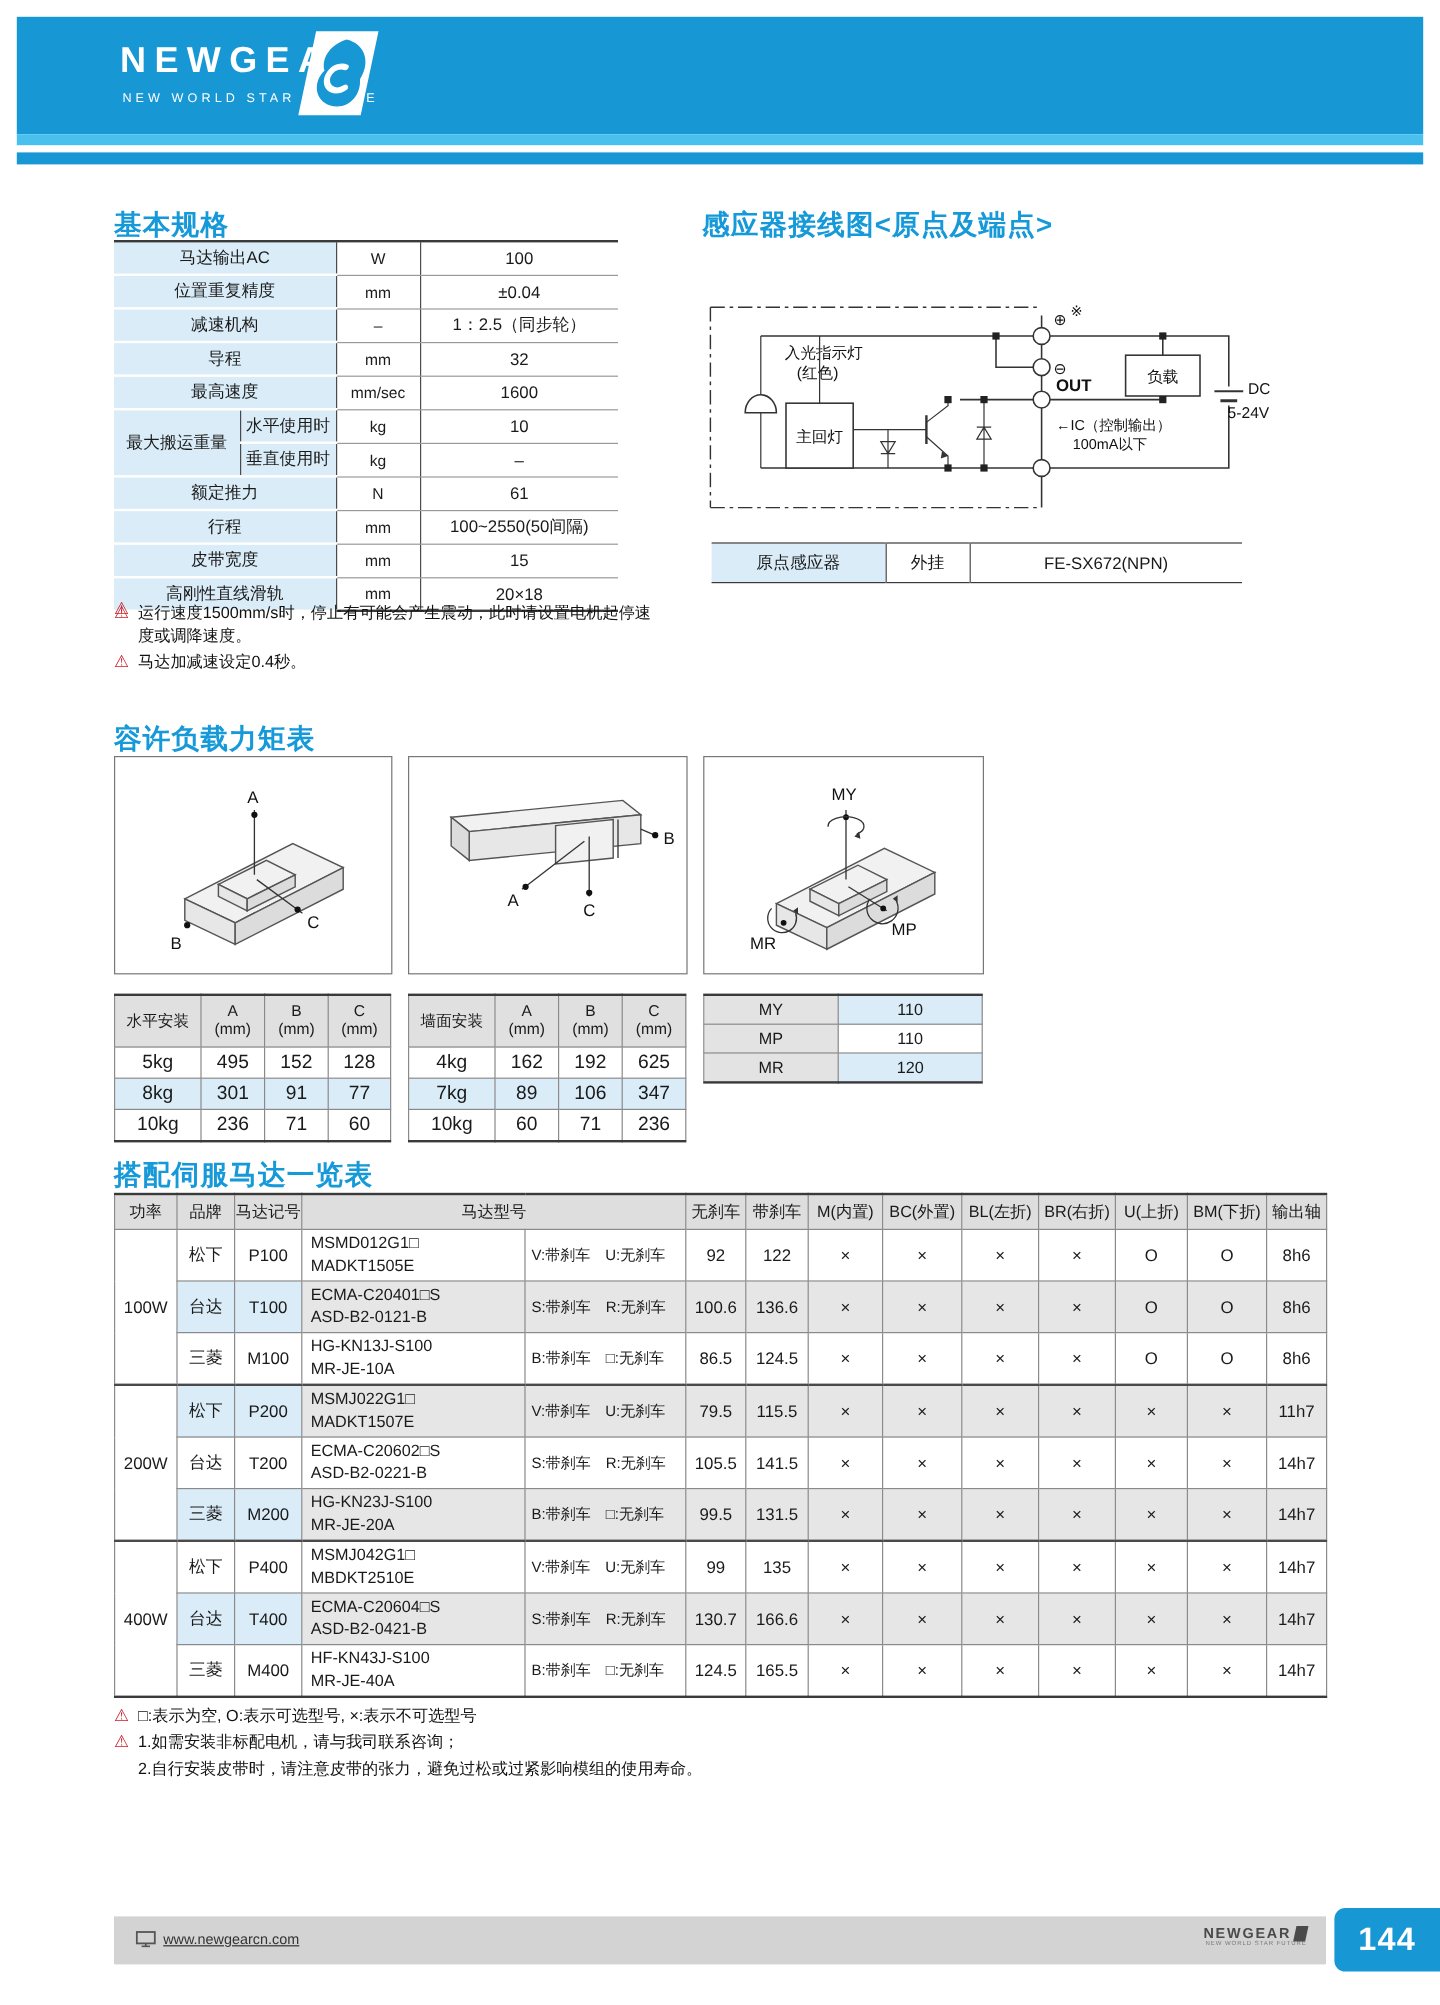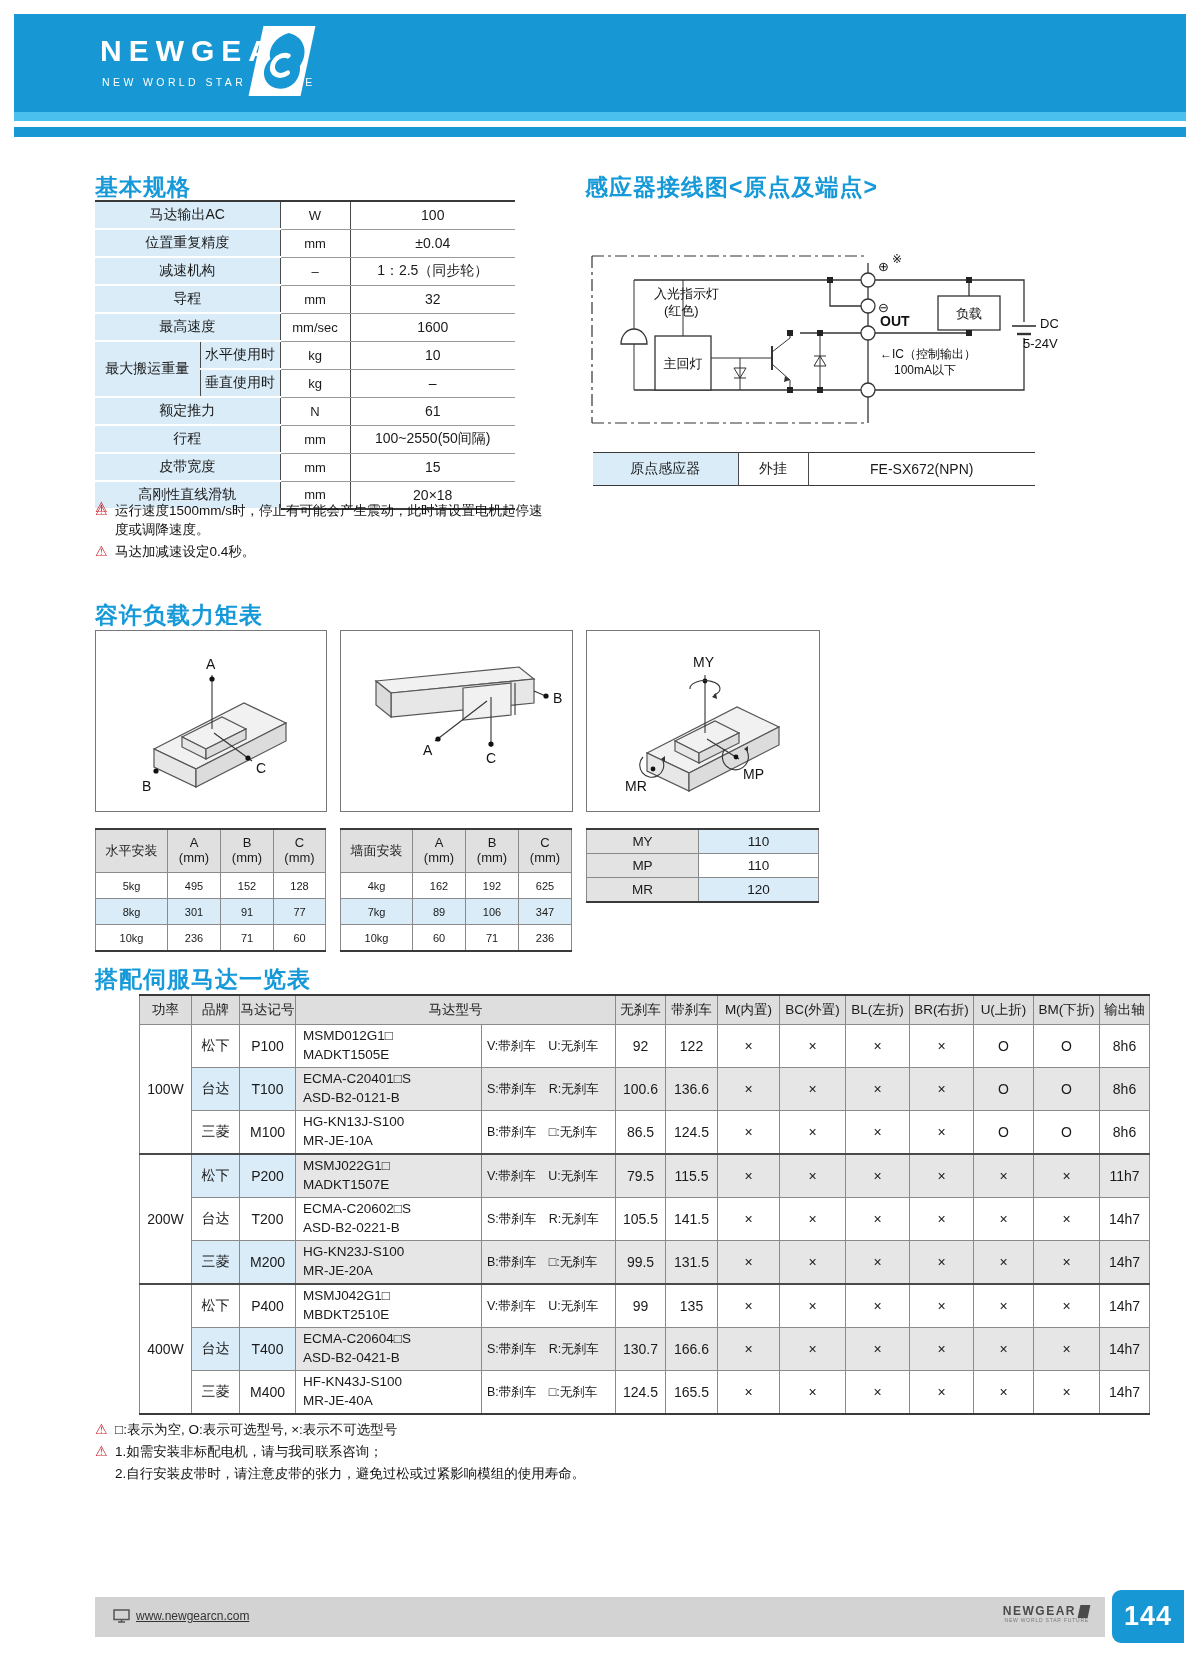--- a/index.html
+++ b/index.html
@@ -30,46 +30,46 @@
   .sensor-table{position:absolute;left:593px;top:452px;border-collapse:collapse;
                 border-top:1.5px solid #3a3a3a;border-bottom:1.5px solid #3a3a3a;table-layout:fixed;}
   .sensor-table td{height:30px;text-align:center;font-size:14px;vertical-align:middle;}
   .sensor-table .sc1{background:#d9ecf8;border-right:1px solid #4a4a4a;}
   .sensor-table .sc2{border-right:1px solid #4a4a4a;}
   
   .diag-box{position:absolute;border:1.5px solid #777;background:#fff;}
   
   .mini-table{position:absolute;border-collapse:collapse;border-top:2px solid #3a3a3a;border-bottom:2px solid #3a3a3a;table-layout:fixed;padding-left:12px;}
   .mini-table th{background:#e0e0e0;border:1px solid #8a8a8a;font-weight:normal;font-size:13px;height:40px;line-height:1.15;}
-  .mini-table td{border:1px solid #8a8a8a;height:23px;text-align:center;font-size:11px;}
+  .mini-table td{border:1px solid #8a8a8a;height:23px;text-align:center;font-size:16px;}
   .mini-table tr.rowblue td{background:#d9ecf8;}
   .mxx-table{position:absolute;border-collapse:collapse;border-top:2px solid #3a3a3a;border-bottom:2px solid #3a3a3a;table-layout:fixed;}
   .mxx-table td{border:1px solid #8a8a8a;height:21px;text-align:center;font-size:13.5px;}
   .mxx-table .mk{background:#e3e3e3;}
   .mxx-table tr.rowblue .mv{background:#d9ecf8;}
   
   .servo-table{position:absolute;left:95px;top:994px;width:1010px;border-collapse:collapse;
-               border-top:2px solid #3a3a3a;border-bottom:2px solid #3a3a3a;table-layout:fixed;margin-left:44px;}
+               border-top:2px solid #3a3a3a;border-bottom:2px solid #3a3a3a;table-layout:fixed;}
   .servo-table th{background:#dedede;border:1px solid #8a8a8a;font-weight:normal;font-size:13.5px;height:28px;padding:0;}
   .servo-table td{border:1px solid #8a8a8a;height:42px;text-align:center;font-size:14px;padding:0 2px;vertical-align:middle;}
   .servo-table td.c-model{text-align:left;padding-left:7px;font-size:13.5px;line-height:1.4;}
   .servo-table td.c-brake{text-align:left;padding-left:5px;font-size:12.5px;}
   .servo-table tr.gstart td{border-top:2px solid #4a4a4a;}
   .servo-table tr.shade td{background:#e6e6e6;}
   .servo-table tr.shade td.c-brand,.servo-table tr.shade td.c-code{background:#d9ecf8;}
   .servo-table td.power{background:#fff !important;font-size:14px;}
   
   .footer-bar{position:absolute;left:95px;top:1597px;width:1010px;height:40px;background:#d3d3d3;}
   .footer-link-wrap{position:absolute;left:18px;top:12px;display:flex;align-items:center;gap:6px;}
   .footer-link{font-size:12px;color:#333;text-decoration:underline;cursor:pointer;}
   .footer-logo{position:absolute;right:16px;top:8px;text-align:right;color:#4a4a4a;line-height:1.1;}
   .footer-logo .fl-main{font-size:12px;font-weight:bold;letter-spacing:1.5px;display:flex;align-items:center;gap:3px;justify-content:flex-end;}
   .footer-logo .fl-glyph{display:inline-block;width:10px;height:13px;background:#4a4a4a;transform:skewX(-12deg);}
   .footer-logo .fl-tag{font-size:5px;letter-spacing:.8px;color:#777;}
-  .page-badge{position:absolute;left:1112px;top:1590px;width:72px;height:53px;background:#1797d4;
+  .page-badge{position:absolute;left:1112px;top:1590px;width:88px;height:53px;background:#1797d4;
               border-radius:9px 0 0 9px;color:#fff;font-size:27px;font-weight:bold;
               display:flex;align-items:center;justify-content:center;letter-spacing:1px;}
   
   .dg-face-top{fill:#f1f1f1;stroke:#555;stroke-width:1.2;}
   .dg-face-a{fill:#e7e7e7;stroke:#555;stroke-width:1.2;}
   .dg-face-b{fill:#dcdcdc;stroke:#555;stroke-width:1.2;}
   .dg-line{stroke:#333;stroke-width:1.1;fill:none;}
   .dg-lab{font-size:14px;fill:#111;}
   .wire{stroke:#333;stroke-width:1.3;fill:none;}
   .wire-thin{stroke:#333;stroke-width:1;fill:none;}

